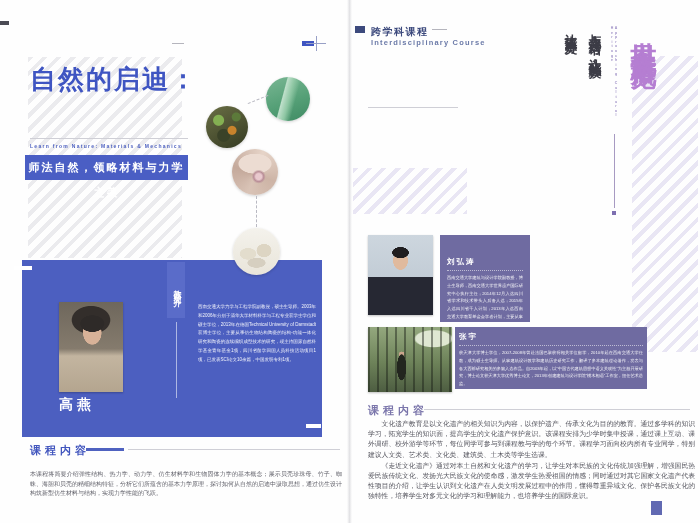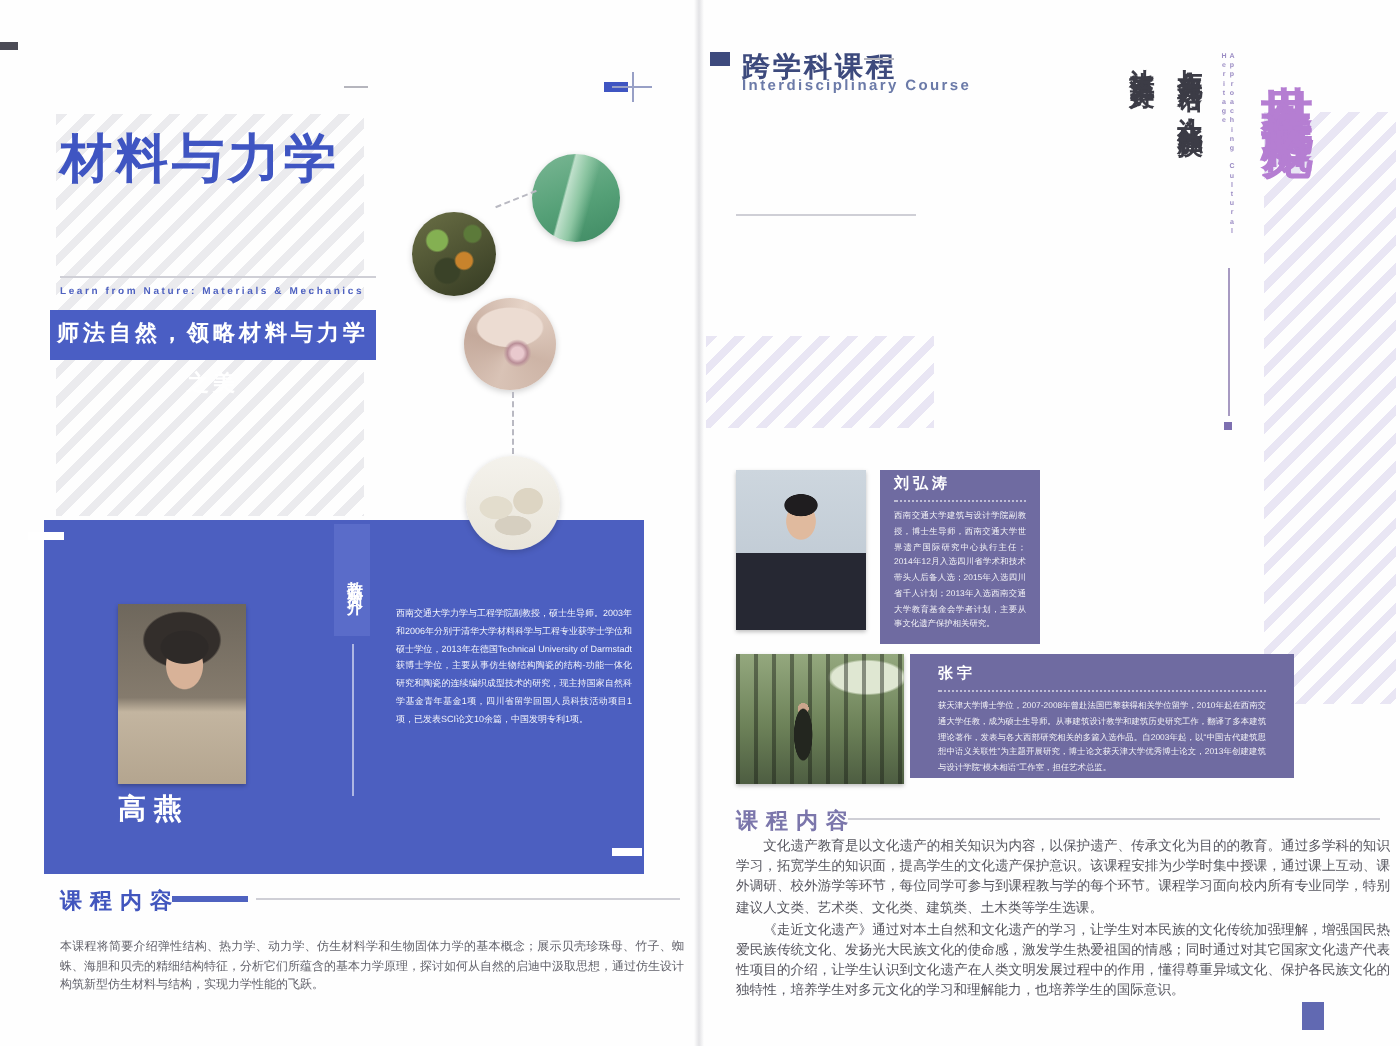--- a/index.html
+++ b/index.html
@@ -16,21 +16,21 @@
   .stripes-gray {
     background:repeating-linear-gradient(135deg,#ebebee 0 4px,rgba(255,255,255,0) 4px 10px);
   }
   .stripes-lav {
     background:repeating-linear-gradient(135deg,#e9e6f4 0 4px,rgba(255,255,255,0) 4px 10px);
   }
   .mid-divider {
     left:347px; top:0; width:5px; height:523px;
     background:linear-gradient(to right, rgba(0,0,0,0) 0, rgba(60,60,80,0.14) 50%, rgba(0,0,0,0) 100%);
   }
-  .hdr-cn { font-size:14px; font-weight:bold; color:#3d4a7d; letter-spacing:1.5px; }
+  .hdr-cn { font-size:10px; font-weight:bold; color:#3d4a7d; letter-spacing:1.5px; }
   .hdr-en { font-size:7.5px; font-weight:bold; color:#6b7aa8; letter-spacing:1.2px; }
   .hdr-dash { background:#b5b5bd; height:1px; }
   .section-line-thin { height:1px; background:#cfcfd6; }
 
   
   .edge-tick { left:0; top:21px; width:9px; height:4px; background:#4b4b55; }
   .l-stripes { left:28px; top:57px; width:154px; height:201px; }
   .l-title {
     left:30px; top:62px; width:200px;
     font-size:26px; font-weight:bold; color:#3f55c2;
@@ -145,22 +145,22 @@
   .photo-zhang { left:368px; top:327px; width:84px; height:65px; z-index:2;
     background:
       radial-gradient(ellipse 5px 14px at 40% 62%, #23261f 0 90%, rgba(0,0,0,0) 95%),
       radial-gradient(circle 3px at 40% 42%, #caa58c 0 90%, rgba(0,0,0,0) 95%),
       repeating-linear-gradient(90deg, rgba(25,30,22,0.45) 0 2px, rgba(0,0,0,0) 2px 9px),
       radial-gradient(ellipse 22px 10px at 78% 18%, #dfe7d2 0 80%, rgba(0,0,0,0) 90%),
       linear-gradient(180deg,#94a87e 0%, #6d8259 55%, #4d5d41 100%);
     box-shadow:0 1px 2px rgba(0,0,0,0.25);
   }
   .p-card { background:#6f6ba1; color:#ffffff; z-index:2; }
-  .card-liu { left:440px; top:235px; width:80px; height:87px; padding:2px 7px; }
-  .card-zhang { left:455px; top:327px; width:192px; height:62px; padding:5px 14px; }
+  .card-liu { left:440px; top:235px; width:90px; height:87px; padding:22px 7px; }
+  .card-zhang { left:455px; top:327px; width:192px; height:62px; padding:5px 4px; }
   .p-name { font-size:7.5px; font-weight:bold; letter-spacing:2px; }
   .p-dots { border-top:1px dotted rgba(255,255,255,0.55); margin:3px 0 3px 0; }
   .p-bio { font-size:4.2px; line-height:1.85; text-align:justify; color:rgba(255,255,255,0.92); }
 
   .r-sec-title { left:368px; top:403px; color:#7b76ab; }
   .r-sec-thin { left:424px; top:409px; width:266px; }
   .r-body { left:368px; top:419px; width:327px; font-size:6.8px; line-height:1.5;
     color:#55555e; text-align:justify; }
   .r-body p { text-indent:2em; margin-bottom:1px; }
   .r-corner-sq { left:651px; top:501px; width:11px; height:14px; background:#6169b2; }
@@ -174,21 +174,21 @@
 
   <div class="abs hdr-dash" style="left:172px; top:43px; width:12px;"></div>
 
   <div class="abs l-topbar"></div>
   <div class="abs cross-h"></div>
   <div class="abs cross-v"></div>
 
   <div class="abs stripes-gray l-stripes"></div>
 
   <div class="abs l-title">
-    <div>材料与力学</div>
+    <div>自然的启迪：</div>
   </div>
   <div class="abs section-line-thin l-title-rule"></div>
   <div class="abs l-sub-en">Learn from Nature: Materials &amp; Mechanics</div>
   <div class="abs l-banner">师法自然，领略材料与力学之美</div>
 
   <div class="abs circle c-leaf"></div>
   <div class="abs circle c-green"></div>
   <div class="abs circle c-shell"></div>
   <div class="abs circle c-shells"></div>
   <div class="abs dot-diag"></div>

